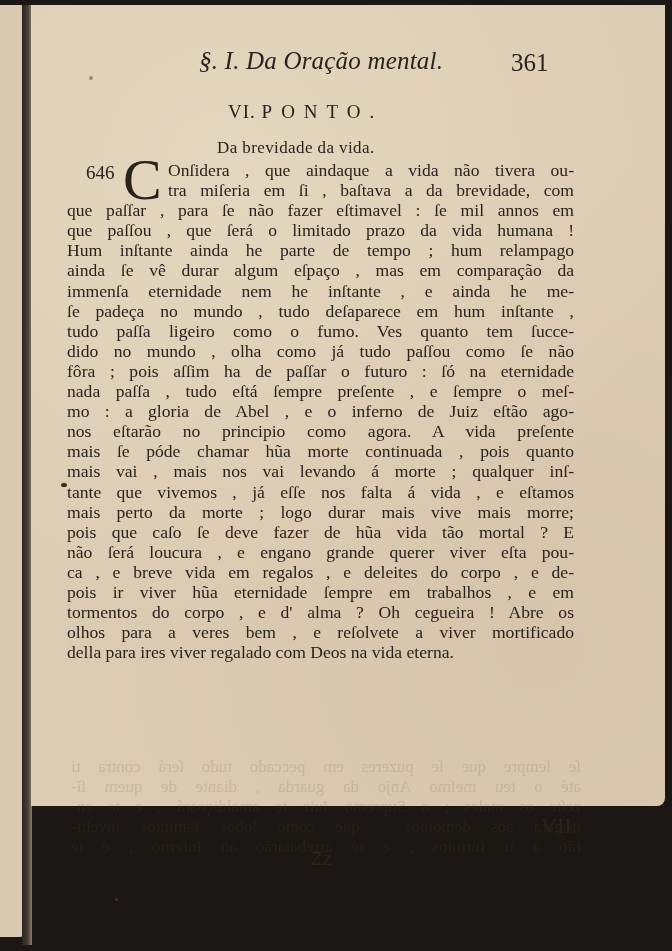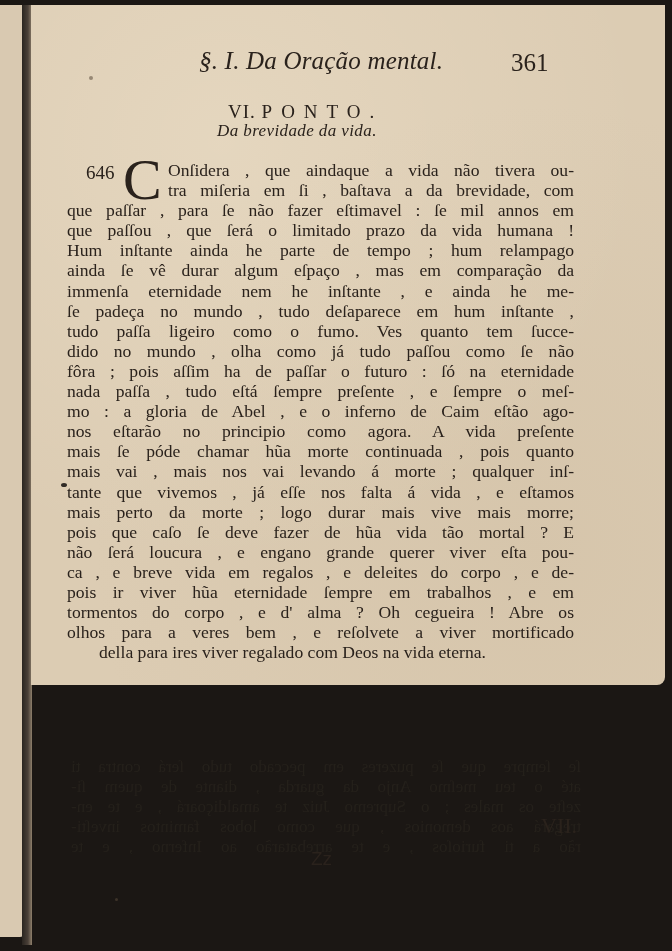--- a/index.html
+++ b/index.html
@@ -12,21 +12,21 @@
   .left-page {
     position:absolute; left:0; top:5px; width:26px; height:932px;
     background:#d9c9b1;
     border-radius:0 0 6px 0;
   }
   .gutter {
     position:absolute; left:22px; top:5px; width:10px; height:940px;
     background:linear-gradient(to right,#2a2520,#4a4038 60%,#8f806c);
   }
   .page {
-    position:absolute; left:31px; top:5px; width:634px; height:680px;
+    position:absolute; left:31px; top:5px; width:634px; height:801px;
     background:#dcccb3;
     background-image:
       radial-gradient(circle at 30% 20%, rgba(255,245,225,0.25), transparent 60%),
       radial-gradient(circle at 80% 80%, rgba(190,170,140,0.2), transparent 60%);
     border-radius:0 0 8px 0;
   }
   .page-inner { position:relative; width:100%; height:100%; }
 
   .running-head {
     position:absolute; left:168px; top:42px;
@@ -38,22 +38,22 @@
     font-family:"Liberation Serif",serif;
     font-size:25px; color:#2a221c;
   }
   .section-title {
     position:absolute; left:197px; top:96px;
     font-family:"Liberation Serif",serif;
     font-size:19px; color:#2a221c; letter-spacing:1px;
   }
   .section-title .spaced { letter-spacing:9px;text-align:right; }
   .section-subtitle {
-    position:absolute; left:186px; top:116px;
-    font-family:"Liberation Serif",serif; font-style:italic;
+    position:absolute; left:186px; top:133px;
+    font-family:"Liberation Serif",serif; 
     font-size:17px; color:#2a221c; letter-spacing:0.4px;
   }
   .para-number {
     position:absolute; left:55px; top:157px;
     font-family:"Liberation Serif",serif; font-size:19px; color:#2a221c;text-align:center;
   }
   .drop-cap {
     position:absolute; left:92px; top:146px;
     font-family:"Liberation Serif",serif; font-size:58px; line-height:58px;
     color:#2a221c;
@@ -61,21 +61,21 @@
   .body-text {
     position:absolute; left:36px; top:155px; width:507px;
     font-family:"Liberation Serif",serif;
     font-size:17.6px; line-height:20.1px; color:#2a221c;
   }
   .body-line {
     display:block; white-space:nowrap; text-align:justify;
     text-align-last:justify;
   }
   .body-line.indent { padding-left:101px; }
-  .body-line.last { text-align-last:left;margin-left:32px; }
+  .body-line.last { text-align-last:left; }
   .bleed {
     position:absolute; left:40px; top:752px; width:510px;
     font-family:"Liberation Serif",serif; font-size:17px; line-height:20px;
     color:rgba(90,80,65,0.16); transform:scaleX(-1);
   }
   .signature {
     position:absolute; left:280px; top:843px;
     font-family:Liberation Sans, sans-serif; font-size:19px; color:#2a221c;
   }
   .catchword {
@@ -118,21 +118,21 @@
       <span class="body-line">que paſſar , para ſe não fazer eſtimavel : ſe mil annos em</span>
       <span class="body-line">que paſſou , que ſerá o limitado prazo da vida humana !</span>
       <span class="body-line">Hum inſtante ainda he parte de tempo ; hum relampago</span>
       <span class="body-line">ainda ſe vê durar algum eſpaço , mas em comparação da</span>
       <span class="body-line">immenſa eternidade nem he inſtante , e ainda he me-</span>
       <span class="body-line">ſe padeça no mundo , tudo deſaparece em hum inſtante ,</span>
       <span class="body-line">tudo paſſa ligeiro como o fumo. Ves quanto tem ſucce-</span>
       <span class="body-line">dido no mundo , olha como já tudo paſſou como ſe não</span>
       <span class="body-line">fôra ; pois aſſim ha de paſſar o futuro : ſó na eternidade</span>
       <span class="body-line">nada paſſa , tudo eſtá ſempre preſente , e ſempre o meſ-</span>
-      <span class="body-line">mo : a gloria de Abel , e o inferno de Caim eſtão ago-</span>
+      <span class="body-line">mo : a gloria de Abel , e o inferno de Juiz eſtão ago-</span>
       <span class="body-line">nos eſtarão no principio como agora. A vida preſente</span>
       <span class="body-line">mais ſe póde chamar hũa morte continuada , pois quanto</span>
       <span class="body-line">mais vai , mais nos vai levando á morte ; qualquer inſ-</span>
       <span class="body-line">tante que vivemos , já eſſe nos falta á vida , e eſtamos</span>
       <span class="body-line">mais perto da morte ; logo durar mais vive mais morre;</span>
       <span class="body-line">pois que caſo ſe deve fazer de hũa vida tão mortal ? E</span>
       <span class="body-line">não ſerá loucura , e engano grande querer viver eſta pou-</span>
       <span class="body-line">ca , e breve vida em regalos , e deleites do corpo , e de-</span>
       <span class="body-line">pois ir viver hũa eternidade ſempre em trabalhos , e em</span>
       <span class="body-line">tormentos do corpo , e d' alma ? Oh cegueira ! Abre os</span>

